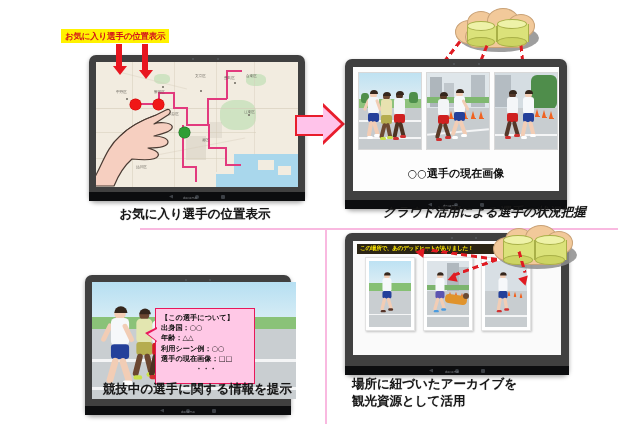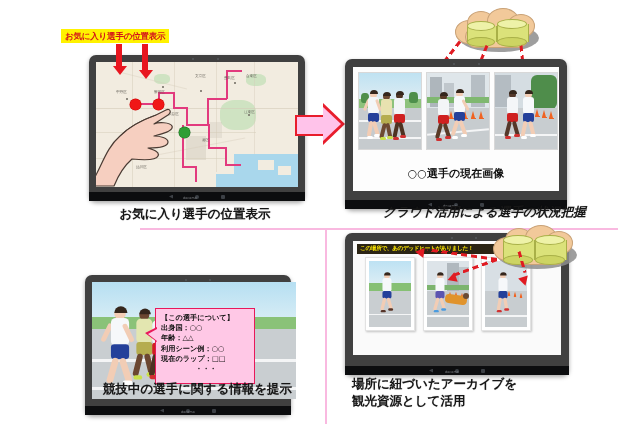--- a/index.html
+++ b/index.html
@@ -470,21 +470,21 @@
       </div>
 
       <div class="infobox">
         <div class="infotail"></div>
         <div class="infotail2"></div>
         <div class="txt">
           <div>【この選手について】</div>
           <div>出身国：○○</div>
           <div>年齢：△△</div>
           <div>利用シーン例：○○</div>
-          <div>現在のラップ：□□</div>
+          <div>選手の現在画像：□□</div>
           <div style="text-align:center;">・・・</div>
         </div>
       </div>
     </div>
     <div class="navbar">
       <i class="back"></i>
       <i class="home"></i>
       <i class="rec"></i>
     </div>
     <div class="brand" style="left:96px;bottom:1.5px;">docomo</div>

